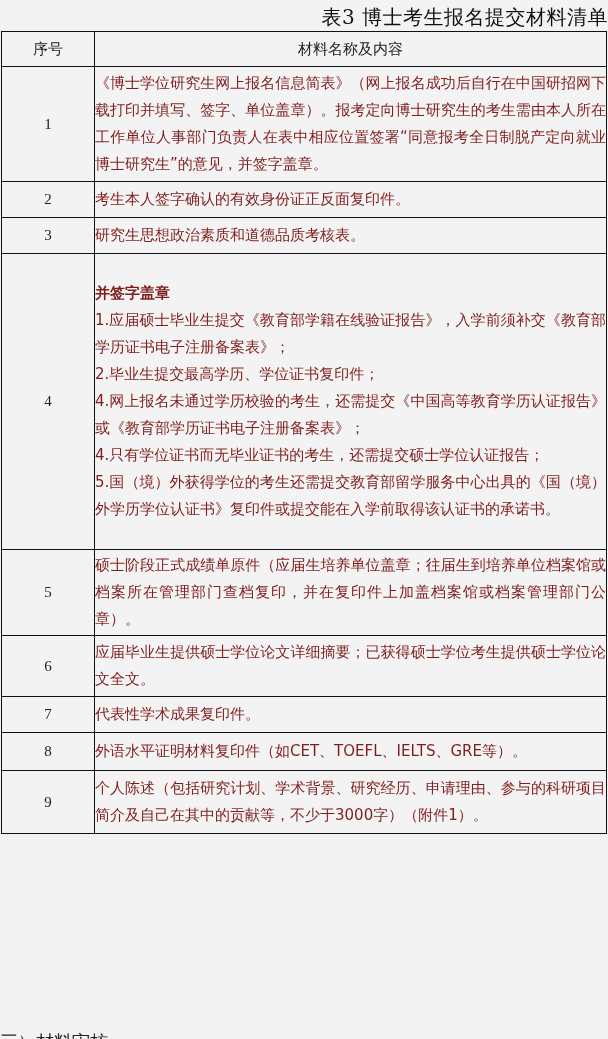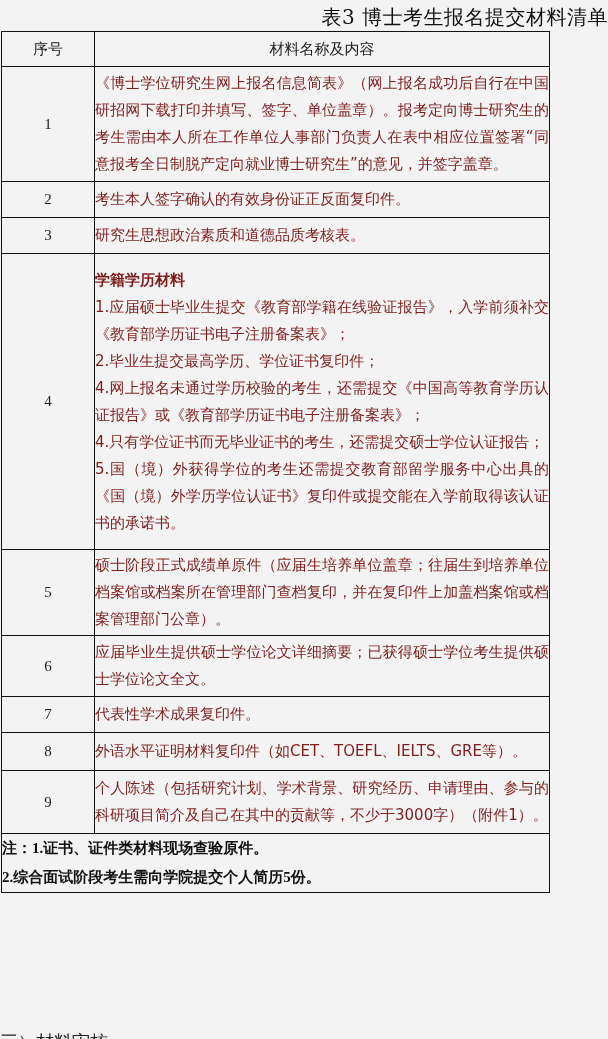--- a/index.html
+++ b/index.html
@@ -23,21 +23,21 @@
       text-align: right;
       font-size: 20px;
       line-height: 26px;
       color: #111;
       letter-spacing: 0.5px;
     }
     table.materials {
       position: absolute;
       left: 1px;
       top: 31px;
-      width: 549px;
+      width: 606px;
       border-collapse: collapse;
       table-layout: fixed;
       background: #f3f3f3;
     }
     table.materials td, table.materials th {
       border: 1.5px solid #111;
       padding: 0;
       vertical-align: middle;
     }
     .col-no { width: 93px; }
@@ -116,21 +116,21 @@
       </tr>
       <tr style="height: 36px;">
         <td class="no">3</td>
         <td class="content">
           <span class="line">研究生思想政治素质和道德品质考核表。</span>
         </td>
       </tr>
       <tr style="height: 296px;">
         <td class="no">4</td>
         <td class="content">
-          <span class="heading">学籍学历材料</span>
+          <span class="heading">并签字盖章</span>
           <span class="line">1.应届硕士毕业生提交《教育部学籍在线验证报告》，入学前须补交《教育部学历证书电子注册备案表》；</span>
           <span class="line">2.毕业生提交最高学历、学位证书复印件；</span>
           <span class="line">4.网上报名未通过学历校验的考生，还需提交《中国高等教育学历认证报告》或《教育部学历证书电子注册备案表》；</span>
           <span class="line">4.只有学位证书而无毕业证书的考生，还需提交硕士学位认证报告；</span>
           <span class="line">5.国（境）外获得学位的考生还需提交教育部留学服务中心出具的《国（境）外学历学位认证书》复印件或提交能在入学前取得该认证书的承诺书。</span>
         </td>
       </tr>
       <tr style="height: 86px;">
         <td class="no">5</td>
         <td class="content">
@@ -154,22 +154,16 @@
         <td class="content">
           <span class="line">外语水平证明材料复印件（如CET、TOEFL、IELTS、GRE等）。</span>
         </td>
       </tr>
       <tr style="height: 63px;">
         <td class="no">9</td>
         <td class="content">
           <span class="line">个人陈述（包括研究计划、学术背景、研究经历、申请理由、参与的科研项目简介及自己在其中的贡献等，不少于3000字）（附件1）。</span>
         </td>
       </tr>
-      <tr class="notes">
-      <td colspan="2">
-        <span class="note-line">注：1.证书、证件类材料现场查验原件。</span>
-        <span class="note-line">2.综合面试阶段考生需向学院提交个人简历5份。</span>
-      </td>
-    </tr>
   </tbody>
 </table>
 
 <div class="cutoff">三）材料审核</div>
 
 </body></html>

